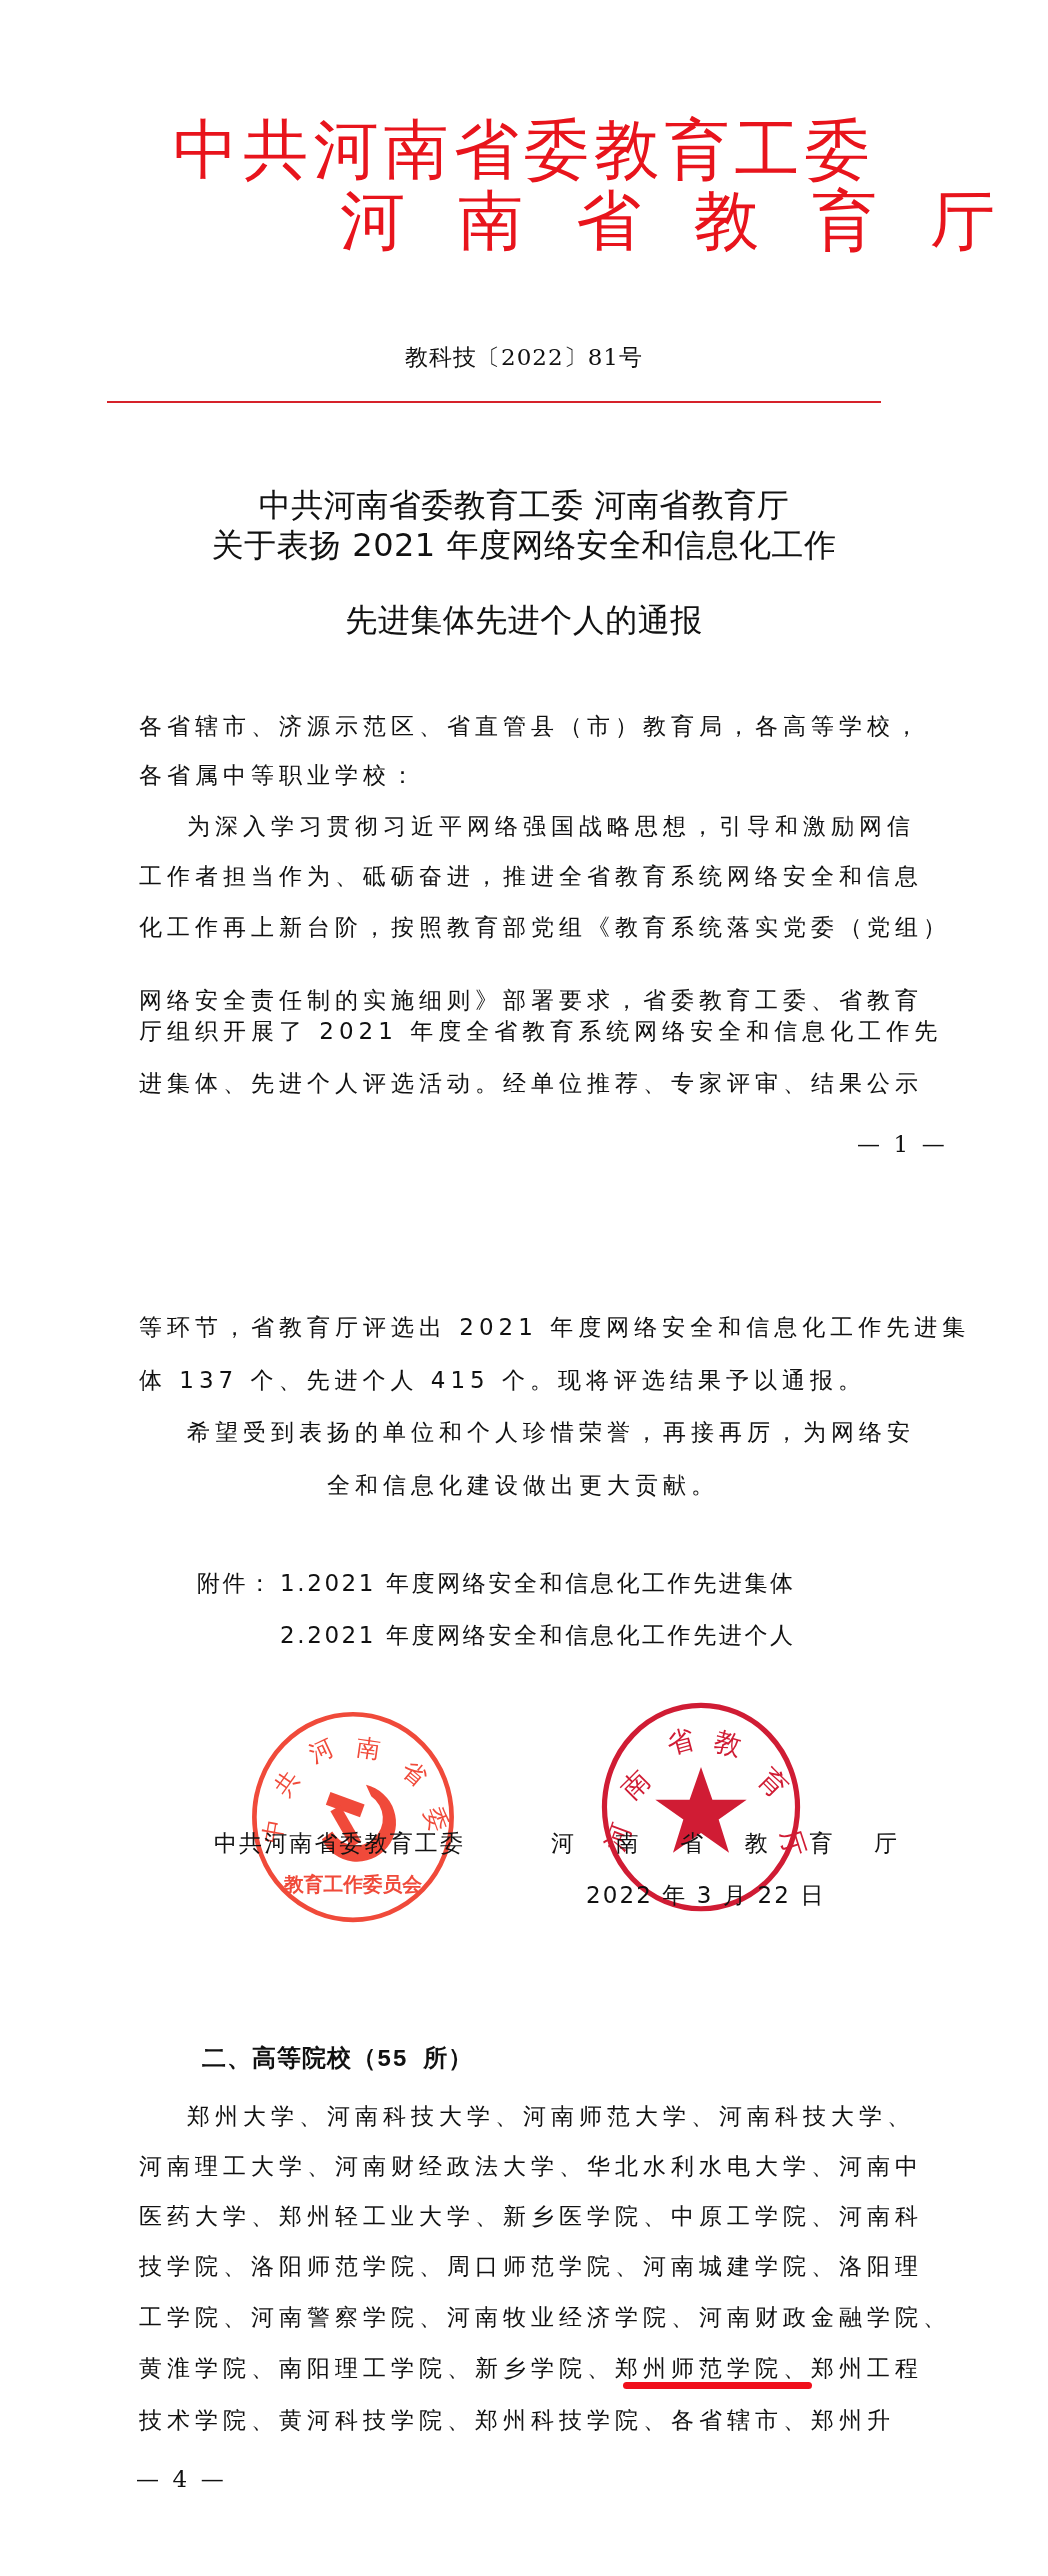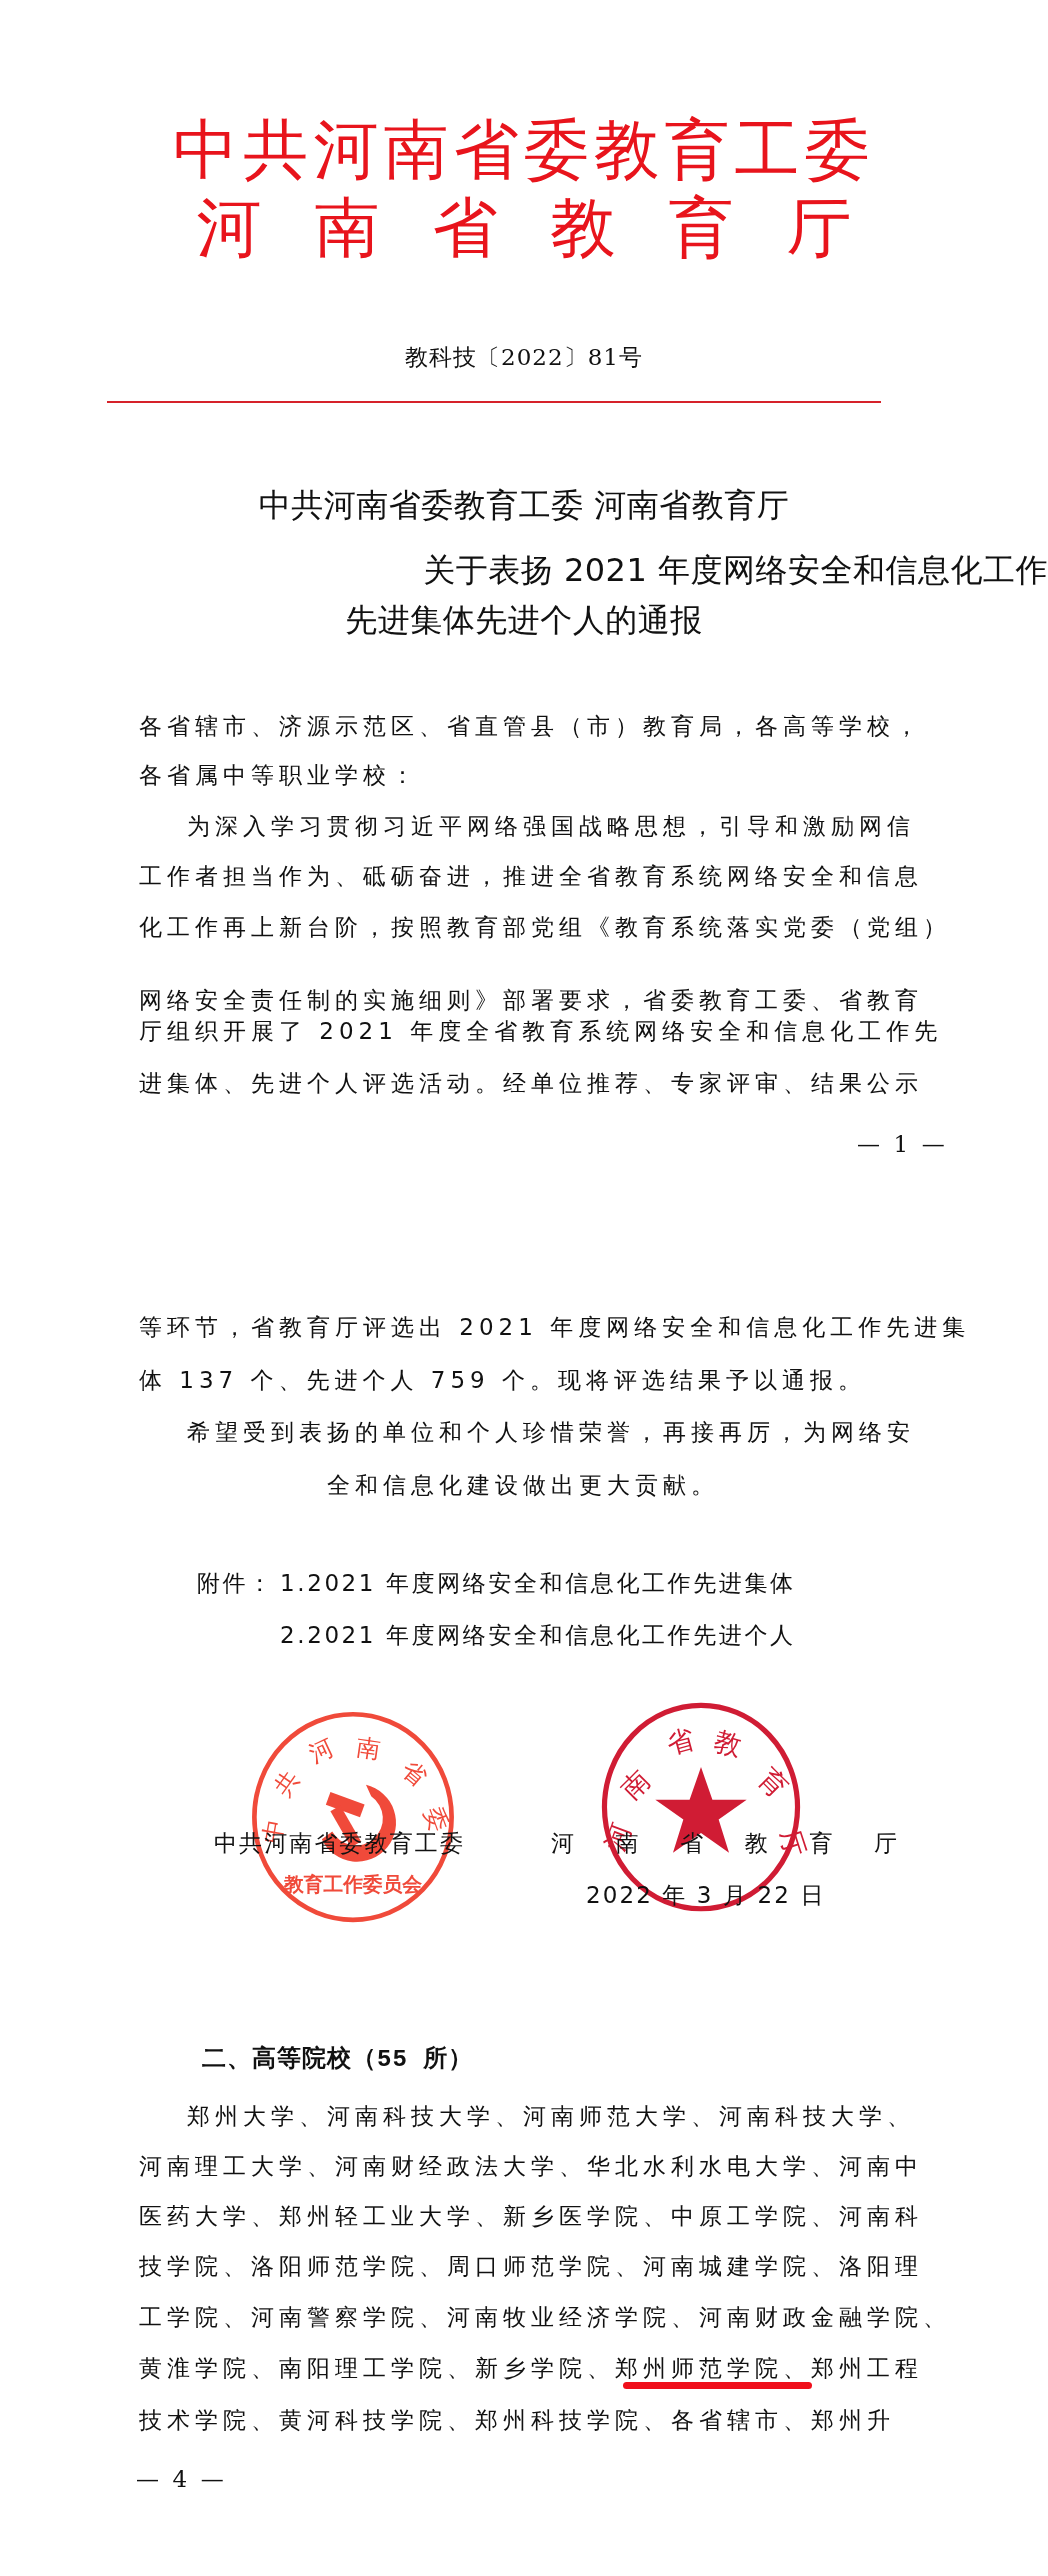--- a/index.html
+++ b/index.html
@@ -26,26 +26,27 @@
     font-weight: normal;
     white-space: nowrap;
   }
   .header-line-1 {
     top: 113px;
     font-size: 65px;
     letter-spacing: 5.2px;
     line-height: 73px;
   }
   .header-line-2 {
-    top: 191px;
+    top: 184px;
     font-size: 65px;
     letter-spacing: 53px;
     line-height: 73px;
     padding-left: 53px;
     box-sizing: border-box;
+    text-align: right;
   }
   .doc-number {
     top: 342px; left: 0; width: 1048px;
     text-align: center;
     font-size: 23px;
     letter-spacing: 1px;
   }
   .red-rule {
     left: 107px; top: 401px;
     width: 774px; height: 2.1px;
@@ -118,36 +119,36 @@
 </style>
 </head>
 <body>
 
 <div class="abs header-line header-line-1">中共河南省委教育工委</div>
 <div class="abs header-line header-line-2">河南省教育厅</div>
 <div class="abs doc-number">教科技〔2022〕81号</div>
 <div class="abs red-rule"></div>
 
 <div class="abs title-line" style="top:487px;">中共河南省委教育工委 河南省教育厅</div>
-<div class="abs title-line" style="top:552px;text-align:right;">关于表扬 2021 年度网络安全和信息化工作</div>
+<div class="abs title-line" style="top:527px;">关于表扬 2021 年度网络安全和信息化工作</div>
 <div class="abs title-line" style="top:602px;">先进集体先进个人的通报</div>
 
 <div class="abs body-line" style="top:712px;">各省辖市、济源示范区、省直管县（市）教育局，各高等学校，</div>
 <div class="abs body-line" style="top:761px;">各省属中等职业学校：</div>
 <div class="abs body-line indent" style="top:812px;">为深入学习贯彻习近平网络强国战略思想，引导和激励网信</div>
 <div class="abs body-line" style="top:862px;">工作者担当作为、砥砺奋进，推进全省教育系统网络安全和信息</div>
 <div class="abs body-line" style="top:913px;">化工作再上新台阶，按照教育部党组《教育系统落实党委（党组）</div>
 <div class="abs body-line" style="top:964px;margin-top:22px;">网络安全责任制的实施细则》部署要求，省委教育工委、省教育</div>
 <div class="abs body-line" style="top:1017px;">厅组织开展了 2021 年度全省教育系统网络安全和信息化工作先</div>
 <div class="abs body-line" style="top:1069px;">进集体、先进个人评选活动。经单位推荐、专家评审、结果公示</div>
 
 <div class="abs page-num" style="left:857px; top:1131px;">— 1 —</div>
 
 <div class="abs body-line" style="top:1313px;">等环节，省教育厅评选出 2021 年度网络安全和信息化工作先进集</div>
-<div class="abs body-line" style="top:1366px;">体 137 个、先进个人 759 个。现将评选结果予以通报。</div>
+<div class="abs body-line" style="top:1366px;">体 137 个、先进个人 415 个。现将评选结果予以通报。</div>
 <div class="abs body-line indent" style="top:1418px;">希望受到表扬的单位和个人珍惜荣誉，再接再厉，为网络安</div>
 <div class="abs body-line" style="top:1471px;text-align:center;">全和信息化建设做出更大贡献。</div>
 
 <div class="abs attach-line" style="left:197px; top:1569px;">附件：</div>
 <div class="abs attach-line" style="left:280px; top:1569px;">1.2021 年度网络安全和信息化工作先进集体</div>
 <div class="abs attach-line" style="left:280px; top:1621px;">2.2021 年度网络安全和信息化工作先进个人</div>
 
 <div class="seal" style="left:244px; top:1707px; width:218px; height:218px;">
   <svg width="218" height="218" viewBox="0 0 420 420">
     <ellipse cx="210" cy="212" rx="190" ry="198" fill="none" stroke="#f04a3a" stroke-width="9"></ellipse>

